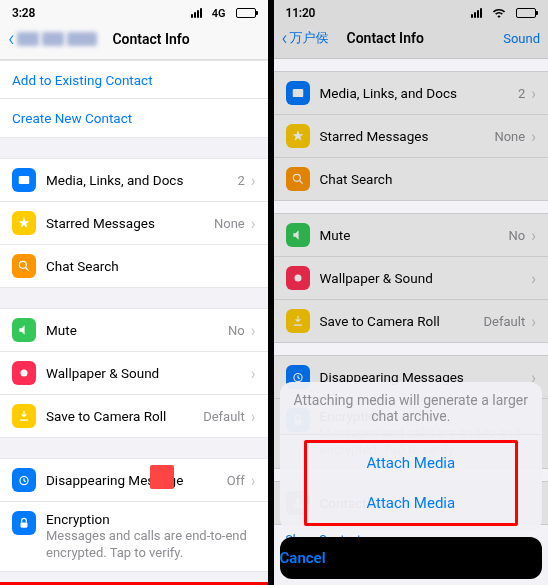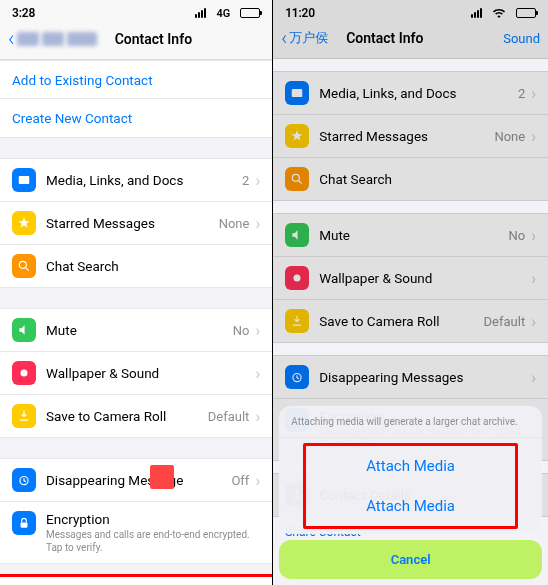--- a/index.html
+++ b/index.html
@@ -1,18 +1,18 @@
 <!DOCTYPE html>
 <html><head>
 <meta charset="utf-8">
 <style>
 *{box-sizing:border-box;margin:0;padding:0;font-family:-apple-system,BlinkMacSystemFont,"Segoe UI",Roboto,Helvetica,Arial,sans-serif;-webkit-font-smoothing:antialiased}
 body{width:548px;height:585px;display:flex;background:#f2f2f7}
 .phone{height:585px;background:#f2f2f7;position:relative;overflow:hidden}
-.phone.left{width:316px;border-right:1px solid #000000}
+.phone.left{width:316px;border-right:6px solid #000000}
 .phone.right{width:318px}
 .right .dimmed{filter:brightness(0.88)}
 .statusbar{display:flex;justify-content:space-between;align-items:center;padding:6px 12px 2px;font-size:12px;font-weight:600;background:#f8f8f8}
 .sb-left{letter-spacing:-.2px}
 .sb-right{display:flex;align-items:center;gap:10px;font-size:11px}
 .navbar{display:flex;align-items:center;padding:4px 8px 8px;background:#f8f8f8;border-bottom:1px solid #dcdcdc}
 .nav-back{color:#007aff;font-size:22px;font-weight:300;margin-right:2px}
 .nav-blurs{display:flex;gap:3px;margin-right:6px}
 .blur{width:22px;height:14px;background:#aab6d8;filter:blur(2px);border-radius:2px}
 .nav-title{font-size:14px;font-weight:600;color:#000;margin:0 auto}
@@ -23,33 +23,33 @@
 .gap{height:20px}
 .gap-sm{height:12px}
 .row{display:flex;align-items:center;padding:9px 12px;border-bottom:1px solid #e5e5ea;min-height:38px}
 .row:last-child{border-bottom:none}
 .row-text{font-size:13.5px;color:#000}
 .row-link{color:#007aff}
 .icon{width:24px;height:24px;border-radius:6px;margin-right:10px;display:flex;align-items:center;justify-content:center;flex-shrink:0}
 .icon svg{width:14px;height:14px;fill:#fff}
 .row-val{margin-left:auto;color:#8e8e93;font-size:13px;display:flex;align-items:center;gap:6px}
 .chev-r{color:#c7c7cc;font-size:16px}
-.row-sub{font-size:10px;color:#8e8e93;line-height:1.3;margin-top:1px}
+.row-sub{font-size:13px;color:#8e8e93;line-height:1.3;margin-top:1px}
 .row-icon-2line{display:flex;align-items:flex-start}
 .row-icon-2line .textcol{display:flex;flex-direction:column}
 .redbox-export{border:3px solid #ff0000;margin:-3px -3px -3px -3px}
 .redblotch{position:absolute;width:24px;height:24px;background:#f44;border-radius:2px;pointer-events:none}
 .section-header{font-size:12px;color:#007aff;padding:8px 12px 4px}
 .sheet{position:absolute;bottom:0;left:0;right:0;padding:6px}
 .sheet-card{background:rgba(240,240,245,0.96);border-radius:12px;overflow:hidden;margin-bottom:6px}
-.sheet-msg{font-size:10px;color:#8e8e93;padding:10px 12px;border-bottom:1px solid #e5e5ea}
+.sheet-msg{font-size:14px;color:#8e8e93;text-align:center;padding:10px 12px;border-bottom:1px solid #e5e5ea}
 .sheet-btns{position:relative;padding:2px}
 .sheet-btn{text-align:center;font-size:15px;color:#007aff;padding:11px 0}
 .red-highlight{border:3px solid #ff0000;margin:3px 22px;border-radius:2px}
-.sheet-cancel{background:#bef264;border-radius:12px;text-align:center;font-size:13px;font-weight:600;color:#007aff;padding:12px 0}
+.sheet-cancel{background:#000000;border-radius:12px;text-align:left;font-size:15px;font-weight:600;color:#007aff;padding:12px 0}
 .signal-bars{display:inline-flex;align-items:flex-end;gap:1px}
 .signal-bars span{width:2px;background:#000;border-radius:1px}
 .signal-bars span:nth-child(1){height:4px}
 .signal-bars span:nth-child(2){height:6px}
 .signal-bars span:nth-child(3){height:8px}
 .signal-bars span:nth-child(4){height:10px}
 .batt{width:20px;height:10px;border:1px solid #000;border-radius:2px;position:relative;display:inline-block}
 .batt::after{content:"";position:absolute;right:-3px;top:2px;width:2px;height:4px;background:#000;border-radius:0 1px 1px 0}
 .batt-fill{height:100%;background:#000}
 .batt.charging .batt-fill{background:#34c759}

